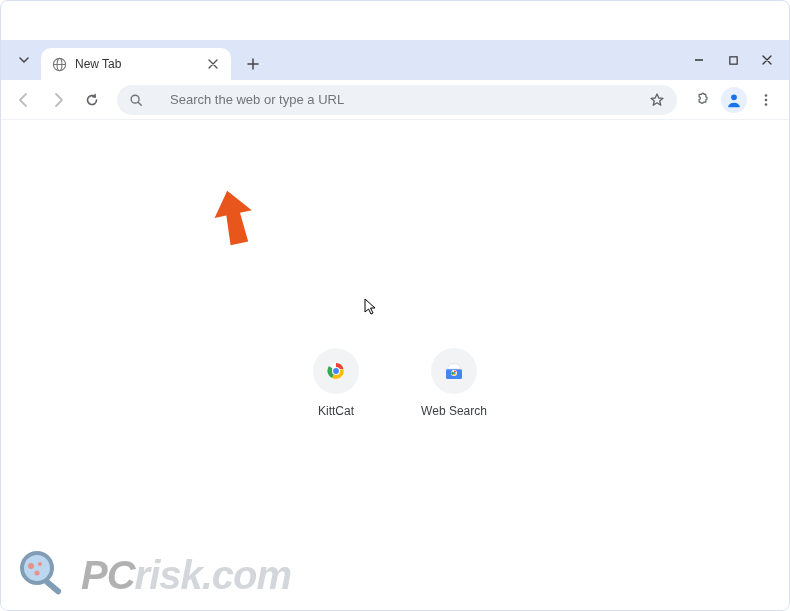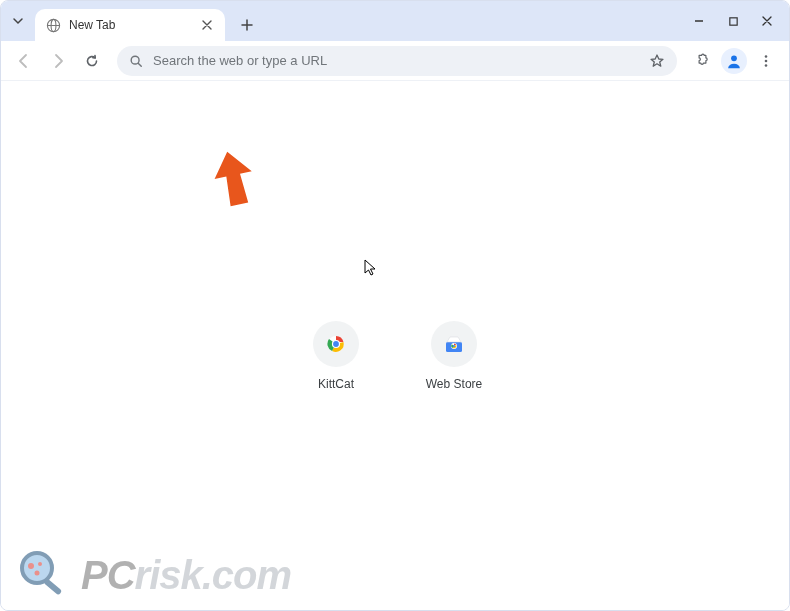--- a/index.html
+++ b/index.html
@@ -12,22 +12,23 @@
     overflow: hidden;
     border: 1px solid #d8dfee;
     border-radius: 8px;
   }
   
   .titlebar {
     height: 40px;
     background: #dde6f8;
     display: flex;
     align-items: flex-end;
-    padding: 0 2px;
-    position: relative;
+    padding: 0 8px;
+    position: relative;
+    margin-top: 39px;
   }
   .dropdown-btn {
     width: 22px;
     height: 22px;
     margin: 0 6px 9px 4px;
     display: flex;
     align-items: center;
     justify-content: center;
     border-radius: 50%;
     cursor: pointer;
@@ -113,21 +114,21 @@
   }
   .nav-btn.disabled { color: #bdbdbd; cursor: default; }
   .omnibox {
     flex: 1;
     height: 30px;
     background: #eef1f6;
     border-radius: 15px;
     display: flex;
     align-items: center;
     padding: 0 12px;
-    gap: 10px;
+    gap: 27px;
     margin: 0 6px;
   }
   .omnibox input {
     flex: 1;
     border: none;
     background: transparent;
     outline: none;
     font-size: 13px;
     color: #333;
   }
@@ -155,21 +156,21 @@
   
   .content {
     position: relative;
     width: 100%;
     height: calc(100% - 80px);
     background: #ffffff;
   }
   .shortcuts {
     position: absolute;
     left: 50%;
-    top: 240px;
+    top: 228px;
     transform: translateX(-50%);
     display: flex;
     gap: 38px;
   }
   .shortcut {
     width: 80px;
     display: flex;
     flex-direction: column;
     align-items: center;
     gap: 10px;
@@ -346,21 +347,21 @@
         <svg width="20" height="20" viewBox="0 0 20 20">
           <rect x="2" y="8" width="16" height="10" rx="1.5" fill="#4285f4"></rect>
           <path d="M3 8 L6 3 h8 l3 5 z" fill="#fff" stroke="#dadce0" stroke-width="0.6"></path>
           <circle cx="10" cy="12" r="3" fill="#fff"></circle>
           <path d="M10 9.5 A2.5 2.5 0 0 1 12.3 11 L10 11 z" fill="#ea4335"></path>
           <path d="M12.3 11 A2.5 2.5 0 0 1 8.8 14 L10 12 z" fill="#fbbc04"></path>
           <path d="M8.8 14 A2.5 2.5 0 0 1 7.8 10.3 L10 12 z" fill="#34a853"></path>
           <circle cx="10" cy="12" r="1.1" fill="#4285f4"></circle>
         </svg>
       </div>
-      <div class="label">Web Store</div>
+      <div class="label">Web Search</div>
     </div>
   </div>
 
   <svg class="arrow-anno" width="50" height="60" viewBox="0 0 50 60">
     <path d="M24 2 L44 26 L32 26 L34 56 L16 56 L18 26 L6 26 Z" fill="#e8561c" transform="rotate(-12 25 30)"></path>
   </svg>
 
   <svg class="cursor" width="14" height="18" viewBox="0 0 14 18">
     <path d="M1 1 L1 14 L4.5 11 L7 16 L9 15 L6.5 10 L11 10 Z" fill="#fff" stroke="#000" stroke-width="1"></path>
   </svg>

